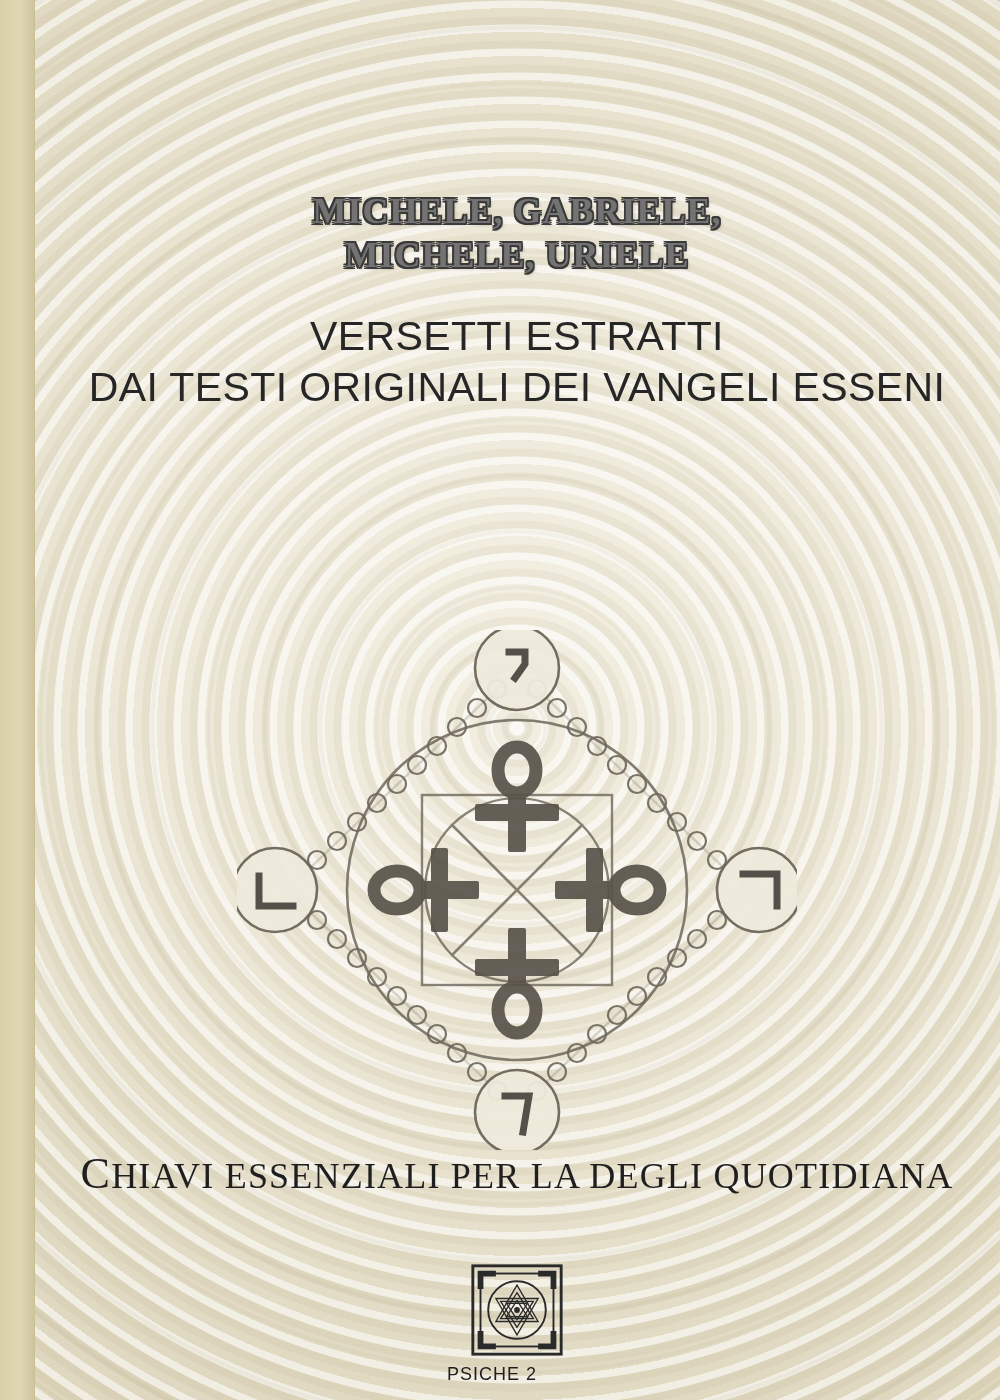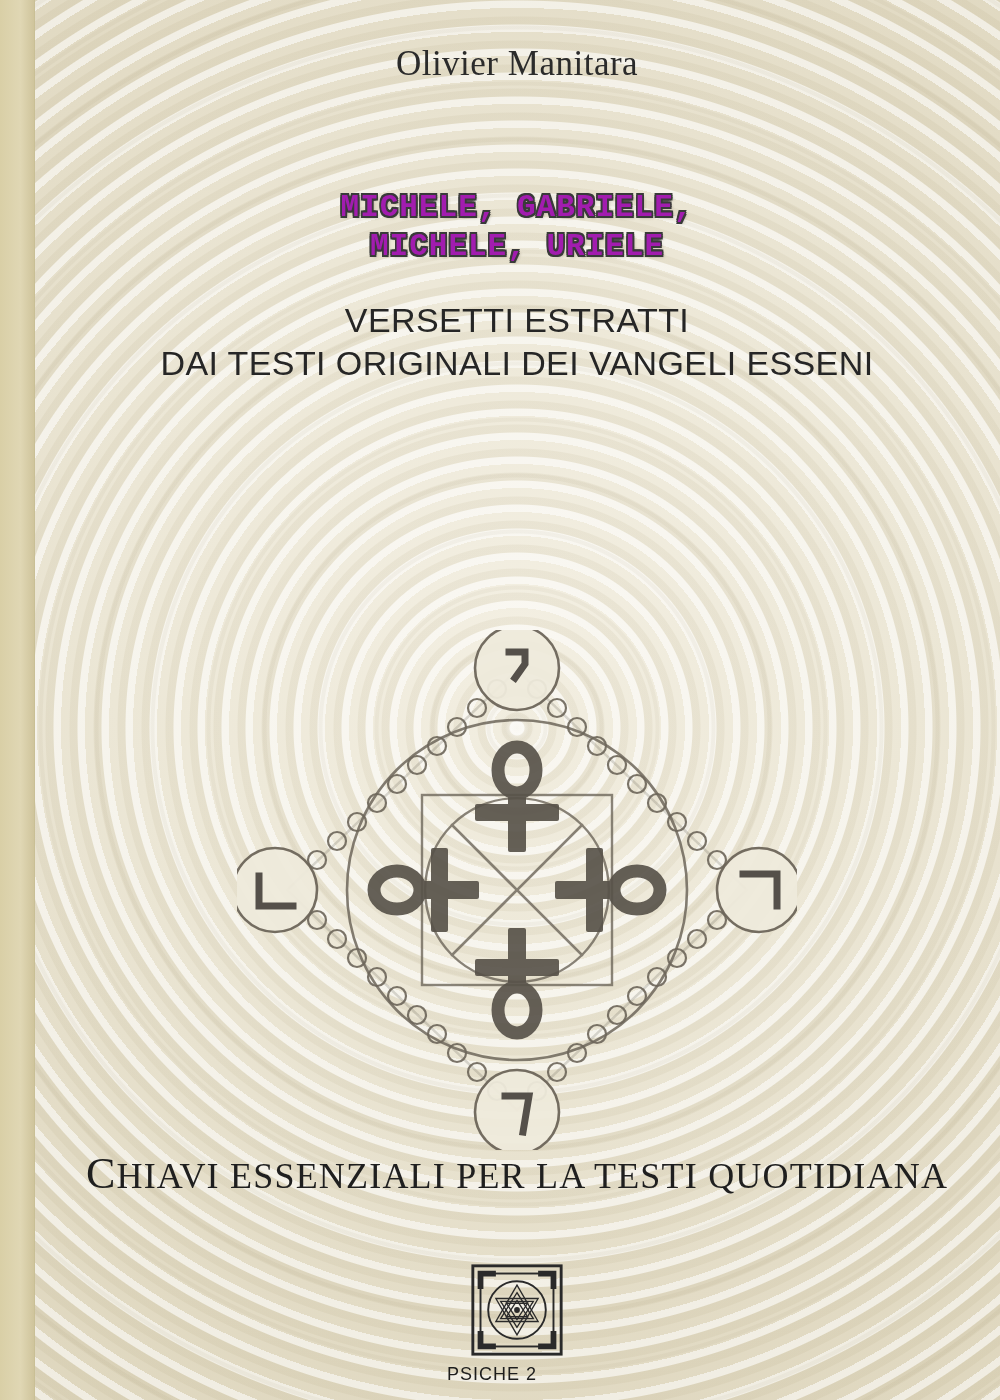--- a/index.html
+++ b/index.html
@@ -86,37 +86,37 @@
     font-size: 63px;
     line-height: 1.08;
     letter-spacing: 1.5px;
     color: #e8dcb0;
     text-shadow:
       -2px 0 0 #3a3a3a, 2px 0 0 #3a3a3a, 0 -2px 0 #3a3a3a, 0 2px 0 #3a3a3a,
       -2px -2px 0 #3a3a3a, 2px -2px 0 #3a3a3a, -2px 2px 0 #3a3a3a, 2px 2px 0 #3a3a3a,
       3px 3px 3px rgba(60,50,30,0.35);
   }
   .subtitle-line {
-    font-family: Liberation Mono, monospace;
+    font-family: Liberation Serif, serif;
     font-weight: bold;
-    font-size: 31px;
+    font-size: 36px;
     line-height: 1.18;
     letter-spacing: 1px;
-    color: #a21caf;
+    color: #737373;
     margin-top: 14px;
     text-shadow:
       -1.6px 0 0 #3a3a3a, 1.6px 0 0 #3a3a3a, 0 -1.6px 0 #3a3a3a, 0 1.6px 0 #3a3a3a,
       -1.6px -1.6px 0 #3a3a3a, 1.6px -1.6px 0 #3a3a3a, -1.6px 1.6px 0 #3a3a3a, 1.6px 1.6px 0 #3a3a3a,
       2px 2px 3px rgba(60,50,30,0.3);
   }
   .subtitle-line.second { margin-top: 2px; }
   .descr {
     margin-top: 34px;
     font-family: "Liberation Sans", sans-serif;
-    font-size: 34px;
+    font-size: 41px;
     line-height: 1.25;
     color: #262626;
     letter-spacing: 0.4px;
   }
   .emblem {
     position: absolute;
     left: 50%;
     transform: translateX(-50%);
     top: 630px;
     width: 560px;
@@ -156,21 +156,20 @@
 </head>
 <body>
 
 <div id="cover">
 
   <div class="spine"></div>
   <div class="paper"></div>
 
   <div class="content">
 
-    <div class="author">Olivier Manitara</div>
 
     <div class="title-block">
       <div class="subtitle-line">MICHELE,  GABRIELE,</div>
       <div class="subtitle-line second">MICHELE,  URIELE</div>
       <div class="descr">
         <div>VERSETTI ESTRATTI</div>
         <div>DAI TESTI ORIGINALI DEI VANGELI ESSENI</div>
       </div>
     </div>
 
@@ -283,21 +282,21 @@
           <path d="M506 244 L540 244 L540 276"></path>
 
           <path d="M268 466 L292 466 L286 502"></path>
 
           <path d="M22 246 L22 276 L56 276"></path>
         </g>
       </svg>
     </div>
 
     <div class="tagline">
-      <span class="cap">C</span><span>HIAVI ESSENZIALI PER LA TESTI QUOTIDIANA</span>
+      <span class="cap">C</span><span>HIAVI ESSENZIALI PER LA DEGLI QUOTIDIANA</span>
     </div>
 
     <div class="publisher">
       <div class="mark">
         <svg viewBox="0 0 100 100" width="96" height="96" aria-hidden="true">
           <rect x="4" y="4" width="92" height="92" fill="none" stroke="#2a2a2a" stroke-width="3"></rect>
           <rect x="12" y="12" width="76" height="76" fill="none" stroke="#2a2a2a" stroke-width="2"></rect>
           <path d="M12 28 L12 12 L28 12 M72 12 L88 12 L88 28 M88 72 L88 88 L72 88 M28 88 L12 88 L12 72" fill="none" stroke="#2a2a2a" stroke-width="6"></path>
           <circle cx="50" cy="50" r="30" fill="none" stroke="#2a2a2a" stroke-width="2"></circle>
           <g fill="none" stroke="#2a2a2a" stroke-width="1.4">

